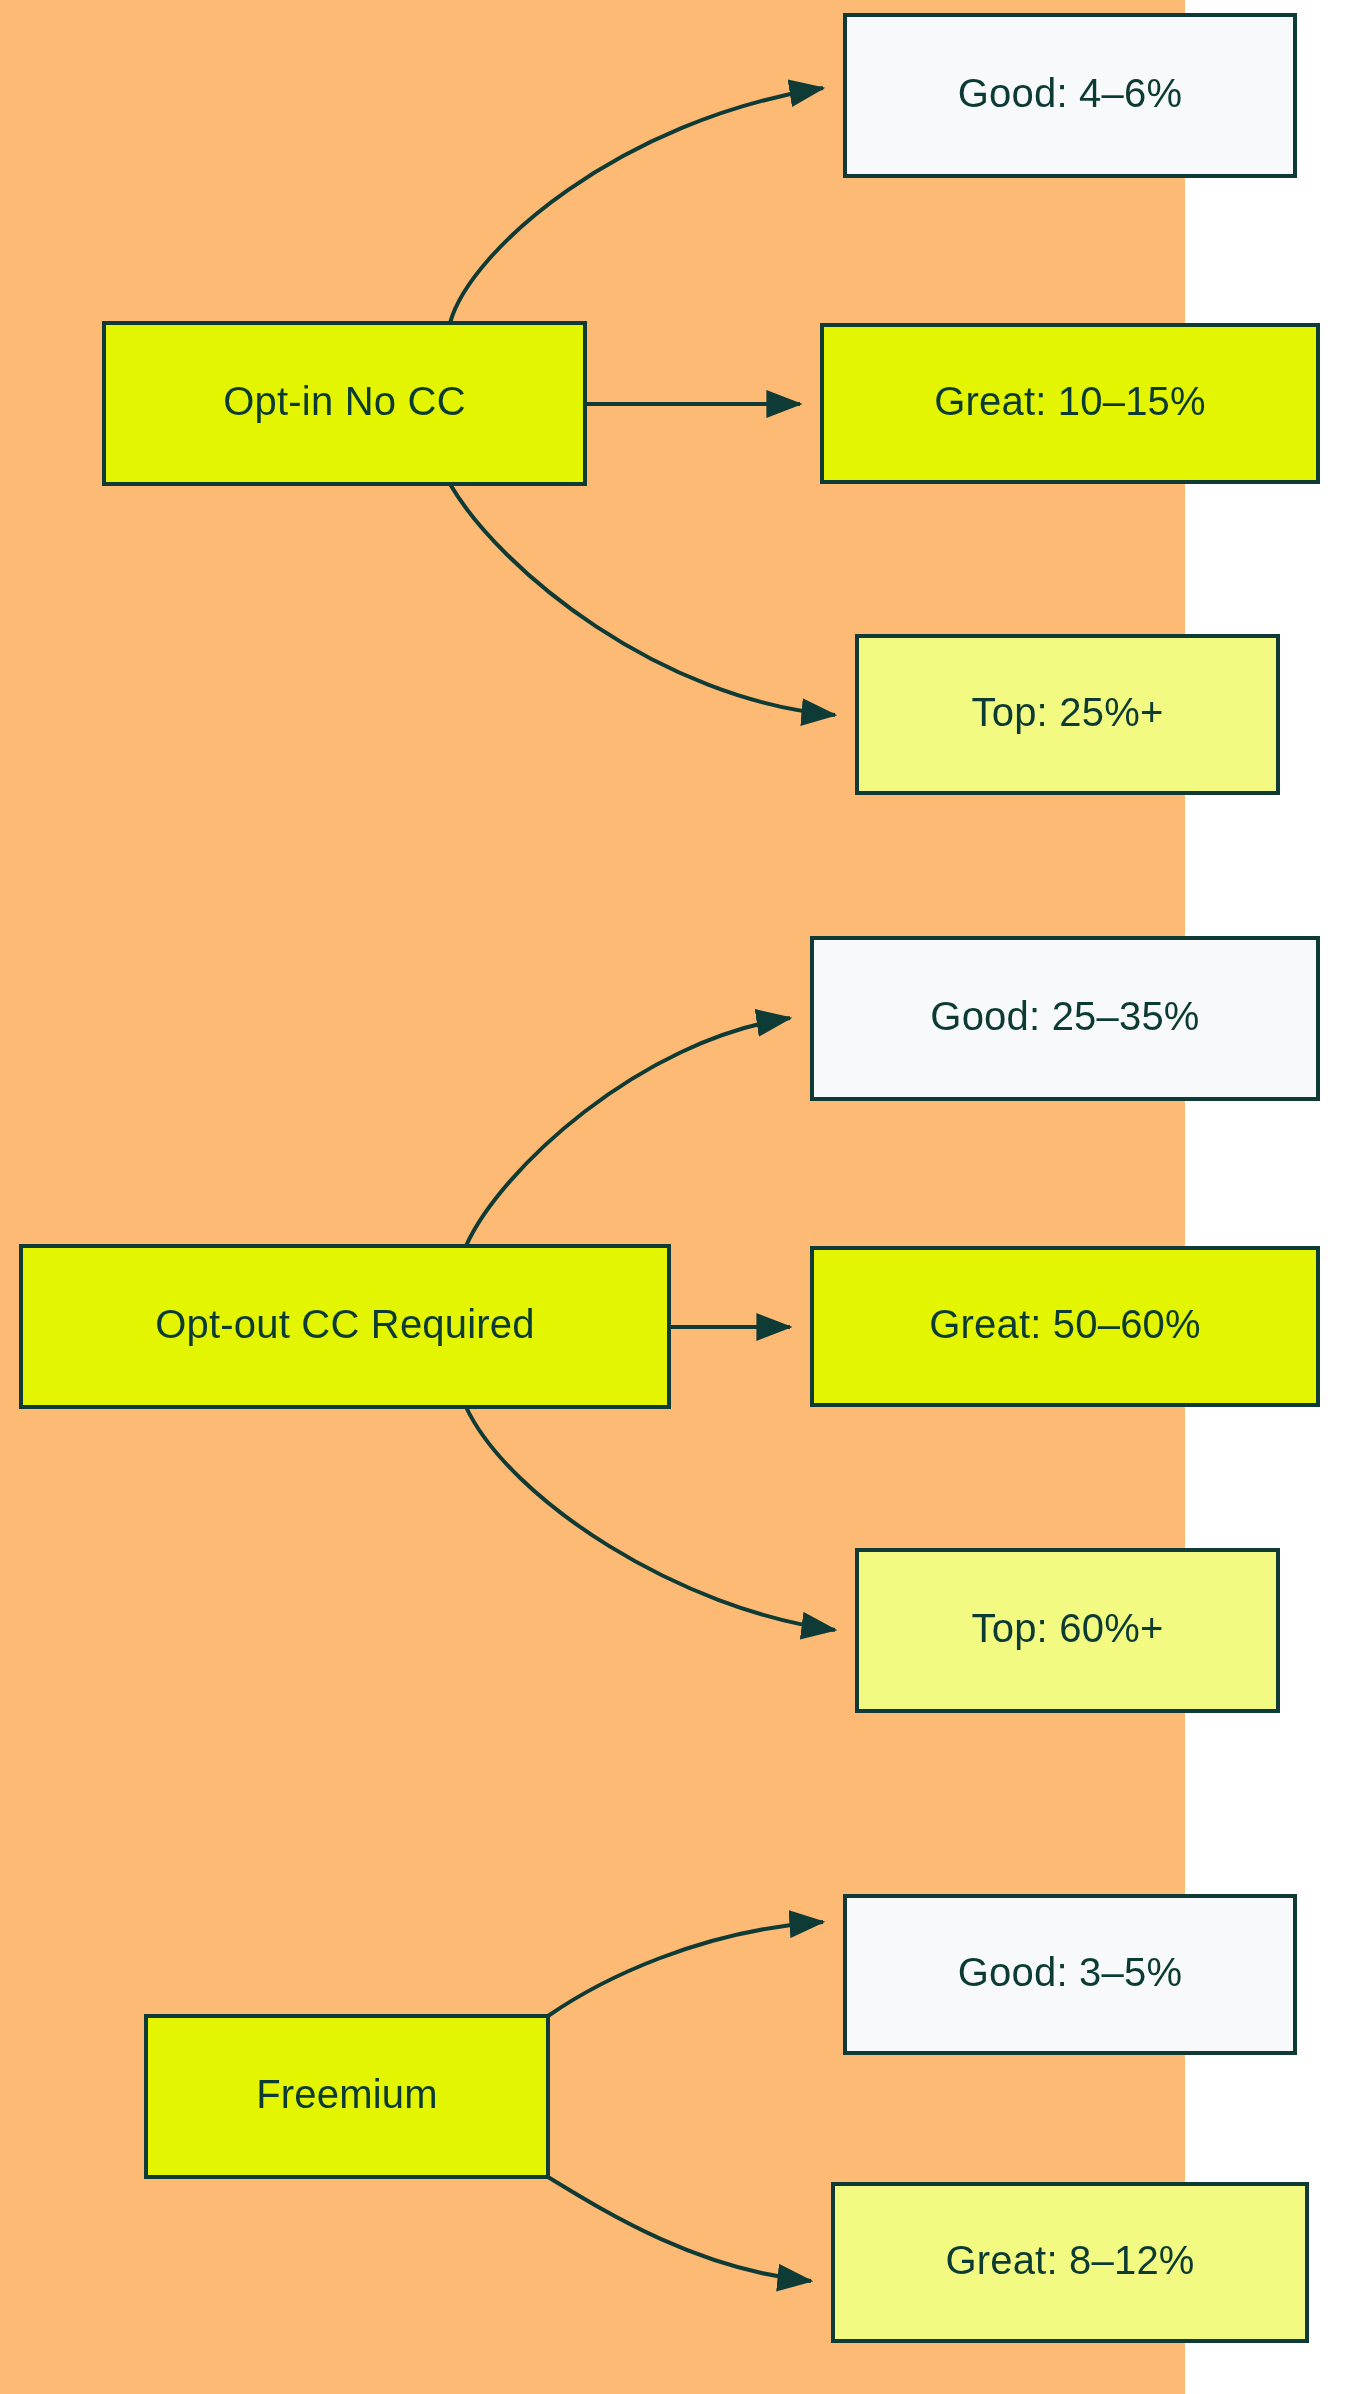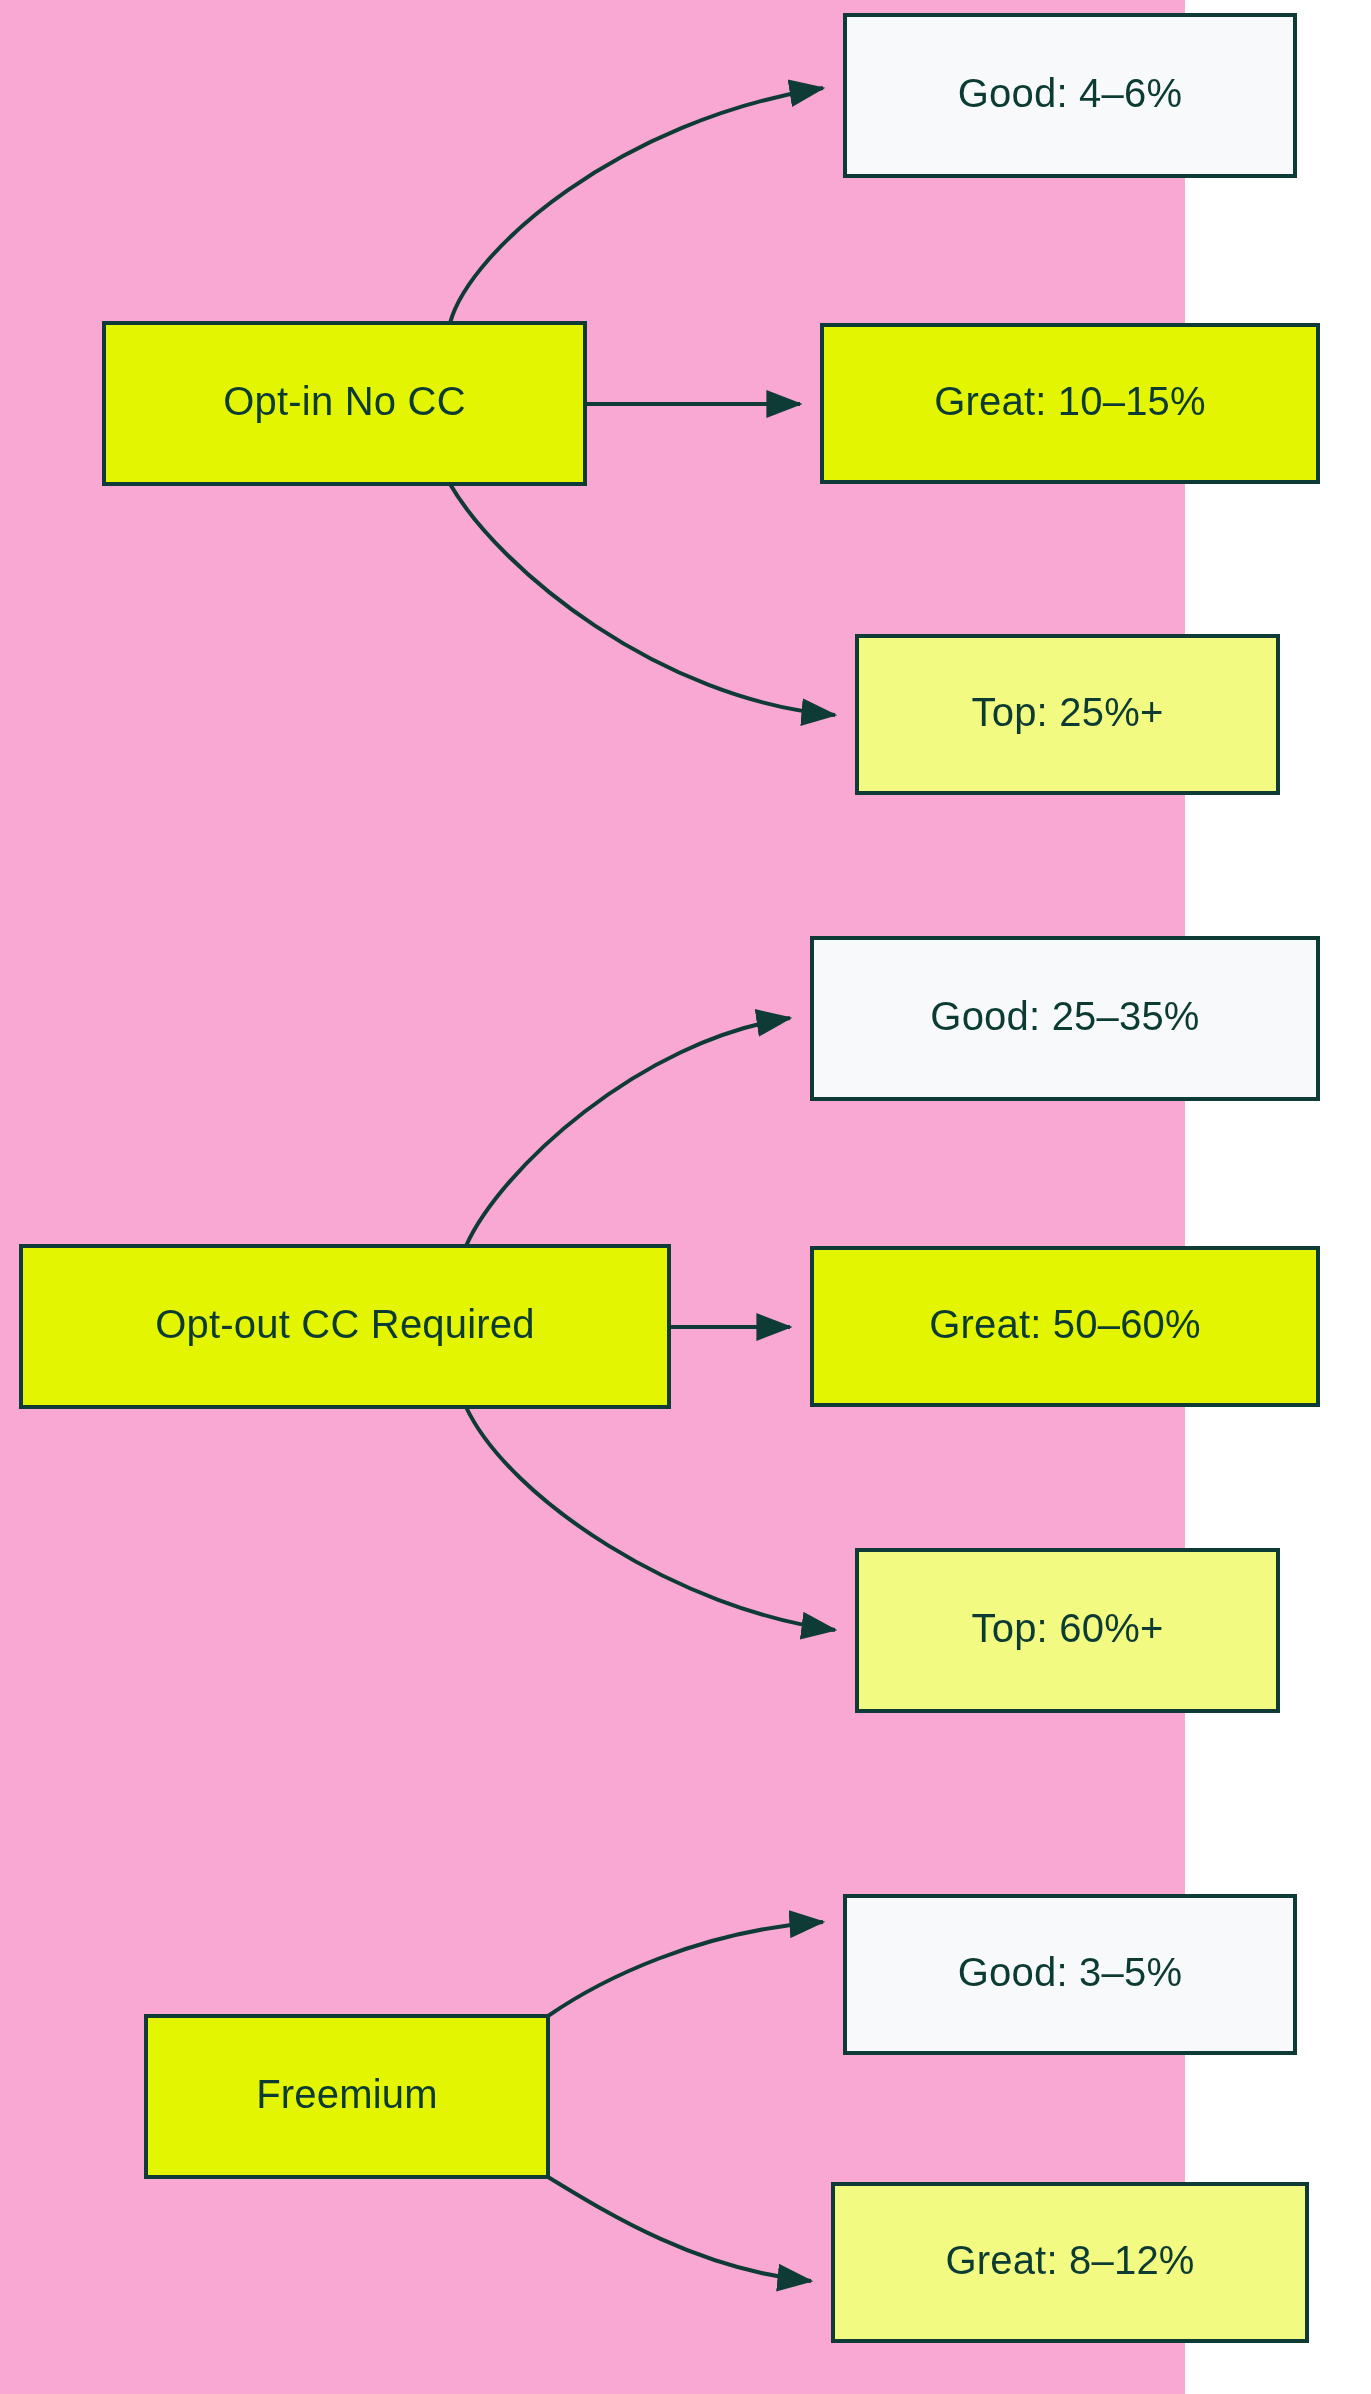--- a/index.html
+++ b/index.html
@@ -10,21 +10,21 @@
   body {
     width: 1371px;
     height: 2394px;
     font-family: "Liberation Sans", "DejaVu Sans", sans-serif;
     overflow: hidden;
   }
   #diagram-root {
     position: relative;
     width: 1185px;
     height: 2394px;
-    background: #f9a8d4;
+    background: #fdba74;
     text-decoration: underline;
   }
   svg.flow {
     position: absolute;
     inset: 0;
     width: 1371px;
     height: 2394px;
     display: block;
   }
   .node-rect {

